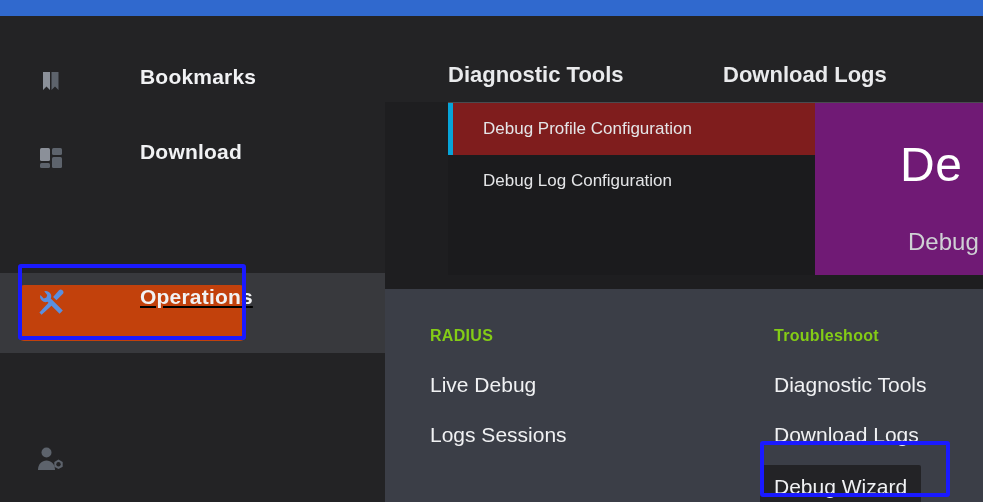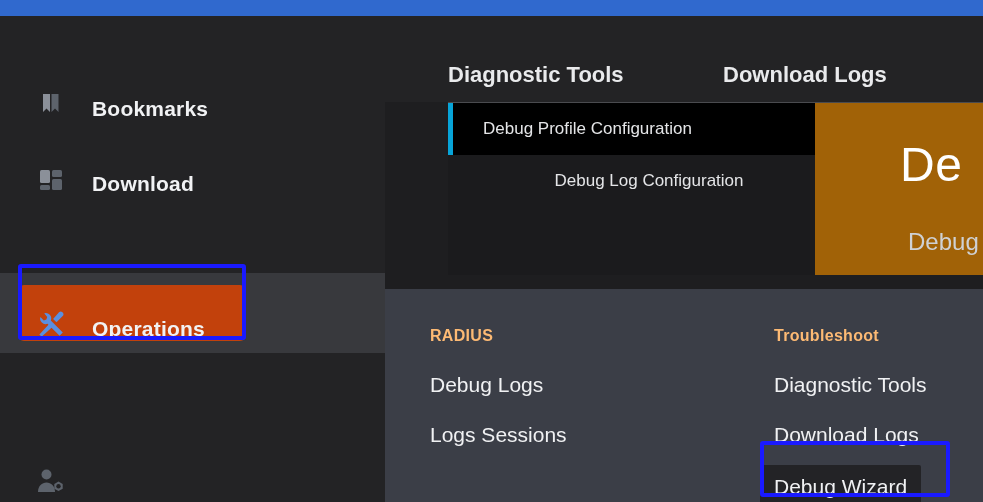--- a/index.html
+++ b/index.html
@@ -22,24 +22,25 @@
   
   .appbody{position:absolute;left:0;top:16px;width:983px;height:486px;background:#232325;padding-left:32px;}
 
   
   .sidenav{
     position:absolute;left:0;top:0;width:385px;height:486px;
     background:#232325;
   }
   .nav-item{
     position:absolute;left:18px;width:228px;height:56px;
-    display:flex;align-items:flex-end;
+    display:flex;align-items:flex-start;
     border-radius:6px;
     box-sizing:border-box;
     padding-left:16px;
+    gap:48px;
   }
   .nav-item .ico{
     width:34px;height:34px;flex:0 0 34px;
     display:flex;align-items:center;justify-content:center;
     margin-right:24px;
   }
   .nav-item .lbl{
     color:#f1f2f4;font-size:21px;font-weight:bold;letter-spacing:.2px;
     white-space:nowrap;
   }
@@ -75,45 +76,45 @@
 
   .subnav{
     position:absolute;left:63px;top:87px;width:367px;height:172px;
     background:#1b1b1d;
   }
   .subnav-item{
     position:absolute;left:0;width:367px;height:52px;display:flex;align-items:center;
     box-sizing:border-box;padding-left:35px;
   }
   .subnav-item .sl{color:#e4e5e7;font-size:17px;white-space:nowrap;}
-  .subnav-item.sel{background:#000000;align-items:center;}
+  .subnav-item.sel{background:#7f1d1d;align-items:center;}
   .subnav-item .bar{
     position:absolute;left:0;top:0;width:5px;height:52px;background:#07a4d8;
   }
   .panel{
-    position:absolute;left:430px;top:87px;width:168px;height:172px;background:#a16207;
+    position:absolute;left:430px;top:87px;width:168px;height:172px;background:#701a75;
   }
   .panel-title{
     position:absolute;left:85px;top:34px;color:#ffffff;font-size:48px;font-weight:normal;
     white-space:nowrap;letter-spacing:.5px;
   }
   .panel-sub{
     position:absolute;left:85px;top:125px;color:#cfd1d4;font-size:24px;
     white-space:nowrap;
     margin-left:8px;
   }
 
   
   .flyout{
     position:absolute;left:385px;top:273px;width:598px;height:213px;
     background:#3b3e47;
   }
   .fly-col{position:absolute;top:0;}
   .fly-head{
-    color:#fdba74;font-size:16px;font-weight:bold;letter-spacing:.3px;white-space:nowrap;
+    color:#84cc16;font-size:16px;font-weight:bold;letter-spacing:.3px;white-space:nowrap;
   }
   .fly-link{
     color:#f0f1f3;font-size:21px;white-space:nowrap;
   }
   .fly-link.hl-item{background:#232326;border-radius:2px;}
 
   .col-radius{left:45px;}
   .col-trouble{left:389px;}
 
   .fly-head-pos{position:absolute;top:38px;}
@@ -136,21 +137,21 @@
         <div class="tab t1">Diagnostic Tools</div>
         <div class="tab t2">Download Logs</div>
       </div>
       <div class="tabs-rule"></div>
 
       <div class="subnav">
         <div class="subnav-item sel" style="top:0px;">
           <div class="bar"></div>
           <span class="sl">Debug Profile Configuration</span>
         </div>
-        <div class="subnav-item" style="top:52px;justify-content:center;">
+        <div class="subnav-item" style="top:52px;">
           <span class="sl">Debug Log Configuration</span>
         </div>
       </div>
 
       <div class="panel">
         <div class="panel-title">De</div>
         <div class="panel-sub">Debug</div>
       </div>
     </div>
 
@@ -204,21 +205,21 @@
             <circle cx="23.5" cy="20.3" r="2.2" fill="#232325"></circle>
           </svg>
         </span>
       </div>
     </div>
 
     <div class="flyout">
 
       <div class="fly-col col-radius">
         <div class="fly-head fly-head-pos">RADIUS</div>
-        <div class="fly-link r1">Debug Logs</div>
+        <div class="fly-link r1">Live Debug</div>
         <div class="fly-link r2">Logs Sessions</div>
       </div>
 
       <div class="fly-col col-trouble">
         <div class="fly-head fly-head-pos">Troubleshoot</div>
         <div class="fly-link r1">Diagnostic Tools</div>
         <div class="fly-link r2">Download Logs</div>
         <div class="fly-link r3 hl-item" style="padding:10px 14px 10px 14px;margin-left:-14px;margin-top:-8px;">Debug Wizard</div>
       </div>
     </div>

